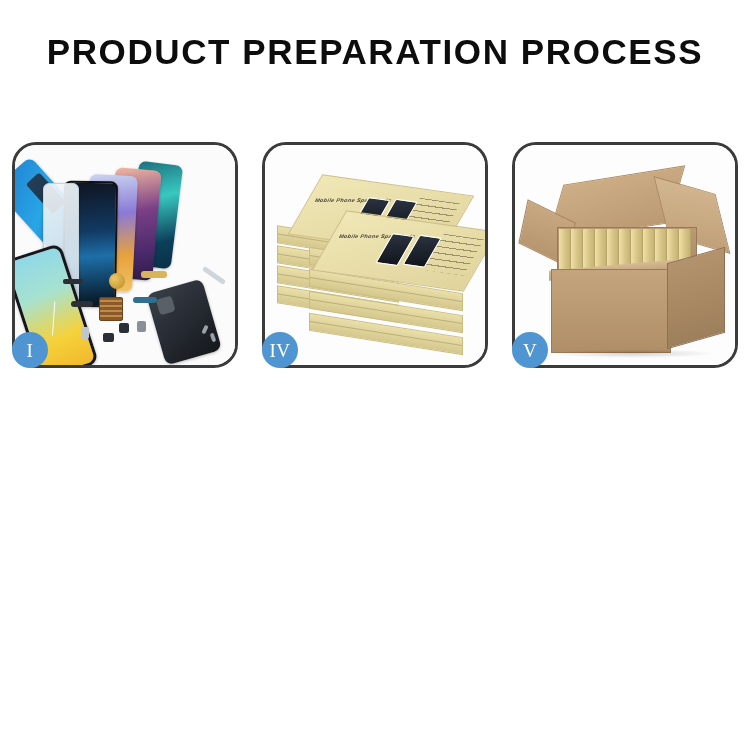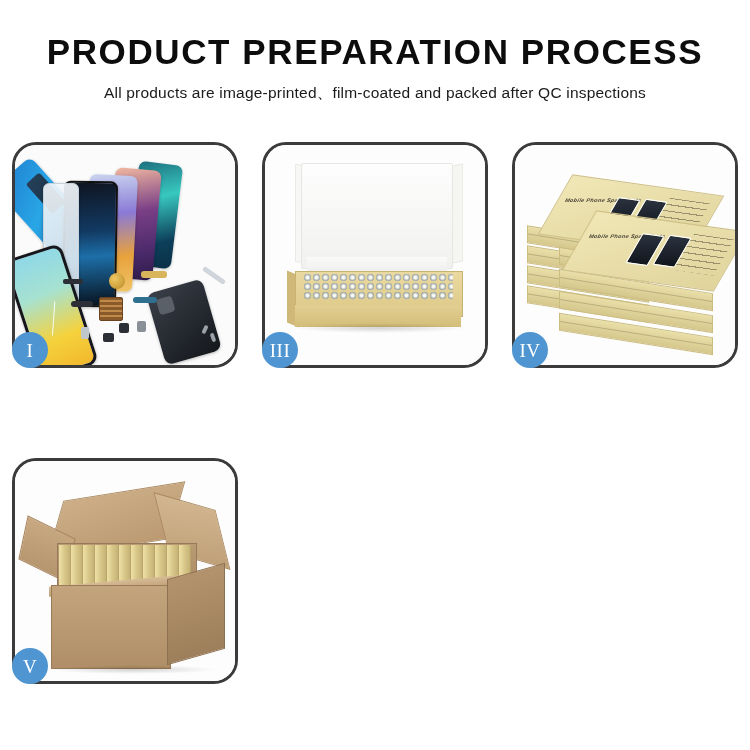--- a/index.html
+++ b/index.html
@@ -152,21 +152,20 @@
   .c6-film{position:absolute;left:18px;top:26px;width:196px;height:172px;background:linear-gradient(120deg,rgba(255,255,255,.30),rgba(255,255,255,0) 40%,rgba(255,255,255,.22) 70%,rgba(255,255,255,0));pointer-events:none;}
   .c6-shadow{position:absolute;left:24px;top:186px;width:182px;height:10px;background:radial-gradient(ellipse at 50% 50%,rgba(0,0,0,.16),rgba(0,0,0,0) 70%);}
 </style>
 </head>
 <body>
 
 <div class="page">
 
   <div class="header">
     <div class="title">PRODUCT PREPARATION PROCESS</div>
-    <div class="subtitle">All products are image-printed、film-coated and packed after QC inspections</div>
   </div>
 
   <div class="grid">
 
     <div class="panel">
       <div class="panel-inner p1">
         <div class="ph tilt"></div>
         <div class="ph f1"></div>
         <div class="ph f2"></div>
         <div class="ph f3"></div>
@@ -185,34 +184,20 @@
         <div class="part sq3"></div>
         <div class="part sq4"></div>
         <div class="part scr1"></div>
         <div class="part scr2"></div>
         <div class="tool"></div>
       </div>
       <div class="badge">I</div>
     </div>
 
 
-    <div class="panel">
-      <div class="panel-inner">
-        <div class="b3-lid-flapL"></div>
-        <div class="b3-lid-flapR"></div>
-        <div class="b3-lid"></div>
-        <div class="b3-foam"></div>
-        <div class="b3-tray-sideL"></div>
-        <div class="b3-tray"></div>
-        <div class="b3-bubbles"></div>
-        <div class="b3-tray-front"></div>
-        <div class="b3-shadow"></div>
-      </div>
-      <div class="badge">III</div>
-    </div>
 
     <div class="panel">
       <div class="panel-inner">
         <div class="stackwrap">
 
           <div class="slab" style="left:4px;top:72px;width:120px;transform:skewY(9deg);"></div>
           <div class="slab" style="left:4px;top:92px;width:120px;transform:skewY(9deg);"></div>
           <div class="slab" style="left:4px;top:112px;width:120px;transform:skewY(9deg);"></div>
           <div class="slab" style="left:4px;top:132px;width:120px;transform:skewY(9deg);"></div>
 

